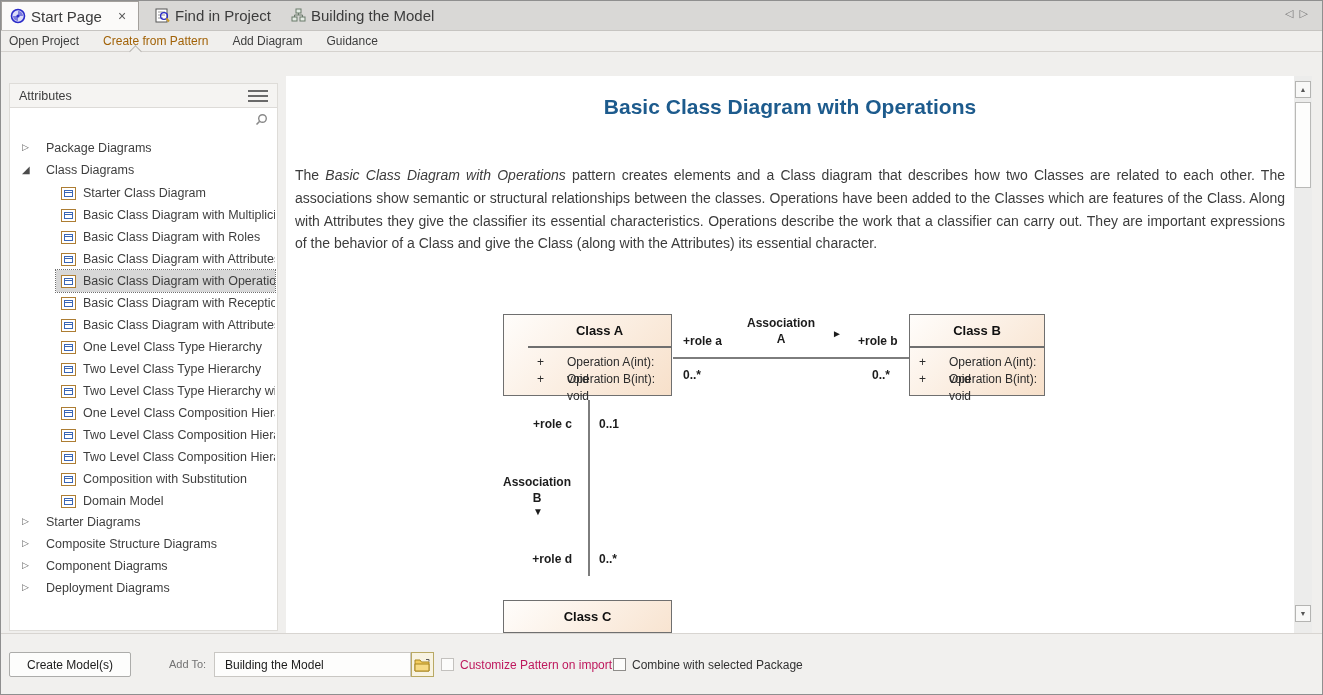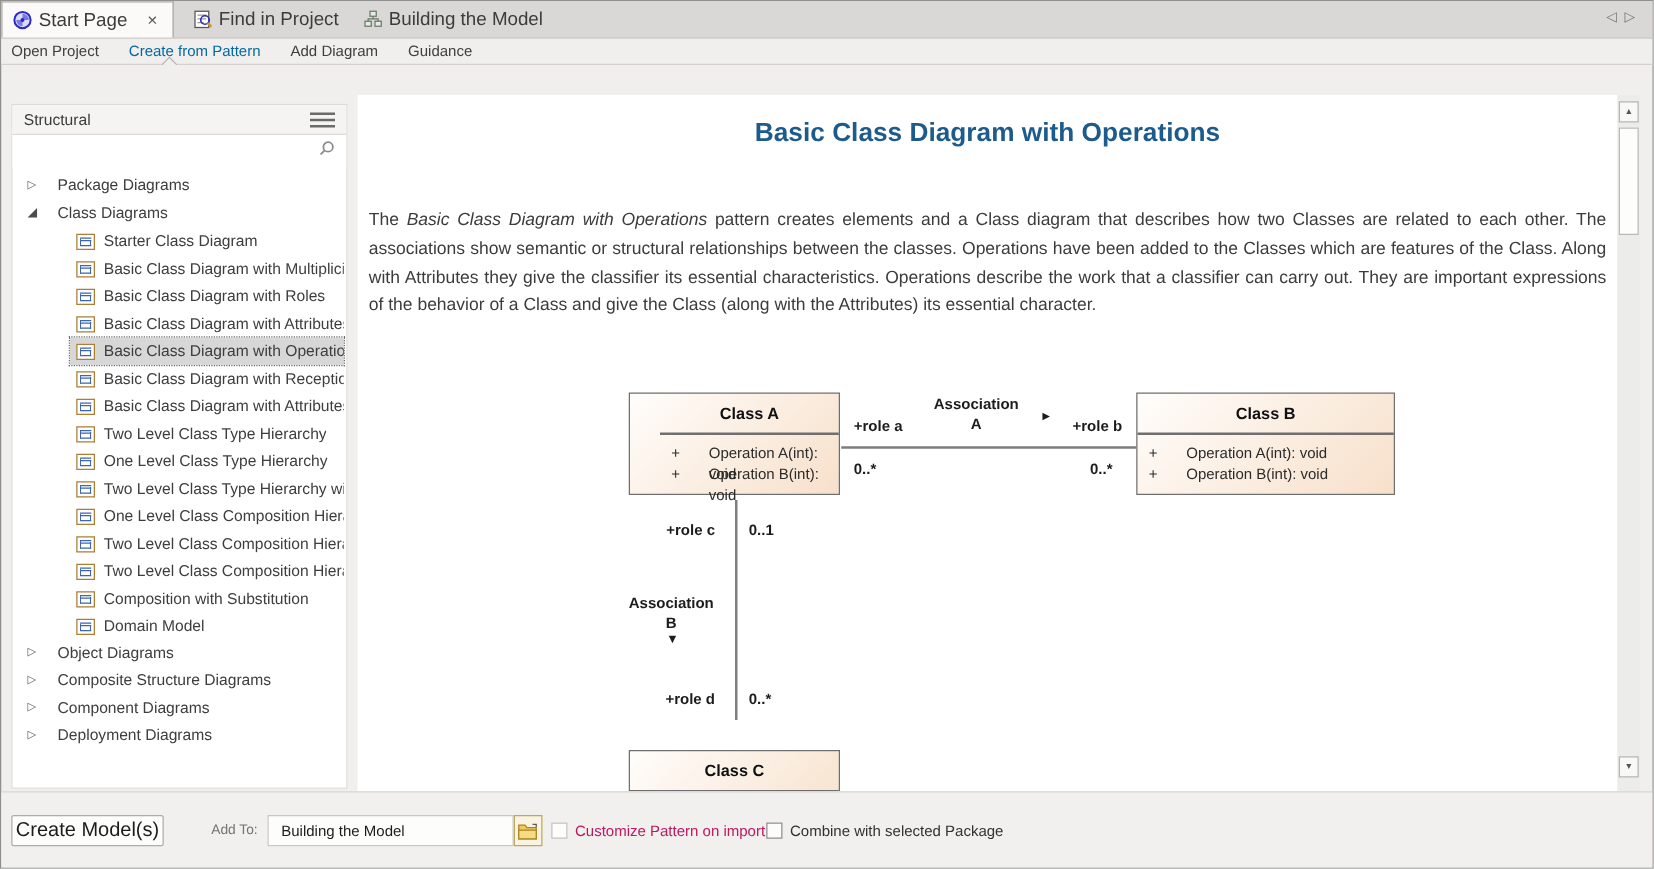--- a/index.html
+++ b/index.html
@@ -10,21 +10,21 @@
   .tabstrip { position:absolute; left:0; top:0; width:100%; height:30px; background:#d9d8d6; border-bottom:1px solid #c6c4c1; display:flex; align-items:flex-end; }
   .tab { display:flex; align-items:center; height:29px; padding:0 10px; font-size:15px; color:#3c3c3c; cursor:default; }
   .tab.active { background:#fbfaf9; border:1px solid #a3a09c; border-bottom:none; padding:0 12px 0 8px; }
   .tab .ticon { margin-right:5px; display:inline-flex; }
   .tab-close { margin-left:16px; font-size:14px; color:#5a5a5a; line-height:1; }
   .tabnav { position:absolute; right:8px; top:6px; font-size:11px; color:#767676; letter-spacing:6px; }
 
   
   .toolbar { position:absolute; left:0; top:30px; width:100%; height:21px; background:#f0efed; border-bottom:1px solid #d5d2ce; display:flex; align-items:center; gap:24px; padding-left:8px; font-size:12px; color:#3e3e3e; }
   .tool-item { cursor:default; }
-  .tool-item.active { color:#0369a1; }
+  .tool-item.active { color:#a16207; }
   .toolbar-notch { position:absolute; left:130px; top:46px; width:9px; height:9px; background:#f0efed; border-left:1px solid #b5b2ae; border-top:1px solid #b5b2ae; transform:rotate(45deg); z-index:3; }
 
   
   .sidebar { position:absolute; left:8px; top:82px; width:269px; height:548px; background:#fff; border:1px solid #dedcd8; }
   .sb-header { height:24px; background:#f5f4f2; border-bottom:1px solid #dddbd8; display:flex; align-items:center; padding:0 9px; font-size:12.5px; color:#3c3c3c; }
   .hamburger { margin-left:auto; width:20px; display:flex; flex-direction:column; gap:3px; }
   .hamburger i { display:block; height:2px; background:#6a6a6a; }
   .sb-search { height:26px; display:flex; align-items:center; justify-content:flex-end; padding-right:9px; background:#fff; }
   .tree { padding-top:4px; font-size:12.5px; color:#3e3e3e; }
   .tree-row { position:relative; height:22px; }
@@ -40,21 +40,21 @@
   
   .main { position:absolute; left:285px; top:75px; width:1008px; height:557px; background:#fff; overflow:hidden; }
   .main-title { margin-top:19px; text-align:center; font-size:21px; font-weight:bold; color:#1d5b8d; }
   .intro { position:absolute; left:9px; right:9px; top:88px; font-size:14px; line-height:22.8px; color:#3c3c3c; text-align:justify; }
   .intro .it { font-style:italic; }
 
   
   .uml { position:absolute; inset:0; font-size:12px; color:#1c1c1c; }
   .clsbox { position:absolute; width:169px; border:1px solid #6f6f6f; background:linear-gradient(135deg,#fffdfb 0%,#f7e0ca 100%); }
   .pos-0 { left:217px; top:238px;padding-left:24px; }
-  .pos-1 { left:623px; top:238px; width:207px; }
+  .pos-1 { left:623px; top:238px; width:136px; }
   .pos-2 { left:217px; top:524px; }
   .cls-head { height:33px; border-bottom:2px solid #6f6f6f; display:flex; align-items:center; justify-content:center; font-size:13px; font-weight:bold; color:#101010; }
   .cls-ops { padding:6px 0 7px; }
   .op-row { position:relative; height:17px; line-height:17px; color:#2b2b2b; }
   .op-vis { position:absolute; left:9px; }
   .op-sig { position:absolute; left:39px; }
   .assoc-h { position:absolute; left:387px; top:281px; width:236px; height:2px; background:#7d7d7d; }
   .assoc-v { position:absolute; left:302px; top:324px; width:2px; height:176px; background:#7d7d7d; }
   .dlab { position:absolute; font-weight:600; white-space:nowrap; }
   .lab-role-a { left:397px; top:258px; }
@@ -72,21 +72,21 @@
 
   
   .vscroll { position:absolute; left:1293px; top:75px; width:18px; height:557px; background:#ececeb; }
   .sc-btn { position:absolute; left:1px; width:16px; height:17px; background:#f8f8f7; border:1px solid #b4b4b2; color:#555; font-size:7px; display:flex; align-items:center; justify-content:center; }
   .sc-up { top:5px; }
   .sc-down { bottom:11px; }
   .sc-thumb { position:absolute; left:1px; top:26px; width:16px; height:86px; background:#fdfdfc; border:1px solid #b9b9b7; }
 
   
   .footer { position:absolute; left:0; top:632px; width:100%; height:63px; background:#f1f0ee; border-top:1px solid #d8d5d1; }
-  .btn-create { position:absolute; left:8px; top:18px; width:122px; height:25px; background:#fdfdfc; border:1px solid #acacaa; border-radius:2px; font-size:16px; color:#1c1c1c; font-family:"Liberation Sans",sans-serif;text-align:center; }
+  .btn-create { position:absolute; left:8px; top:18px; width:122px; height:25px; background:#fdfdfc; border:1px solid #acacaa; border-radius:2px; font-size:12px; color:#1c1c1c; font-family:"Liberation Sans",sans-serif;text-align:center; }
   .addto-label { position:absolute; left:168px; top:24px; font-size:11px; color:#737373; }
   .addto-field { position:absolute; left:213px; top:18px; width:197px; height:25px; background:#fdfdfc; border:1px solid #c9c7c3; font-size:12px; color:#1c1c1c; padding:0 10px; font-family:"Liberation Sans",sans-serif; }
   .btn-folder { position:absolute; left:410px; top:18px; width:23px; height:25px; background:#f8f3e2; border:1px solid #b9a964; display:flex; align-items:center; justify-content:center; }
   .chk { position:absolute; width:13px; height:13px; background:#fcfcfb; top:24px; }
   .chk1 { left:440px; border:1px solid #c3c1be; }
   .chk2 { left:612px; border:1px solid #8f8d8a; }
   .chk-lab { position:absolute; top:24px; font-size:12px; }
   .chk1-lab { left:459px; color:#be185d; }
   .chk2-lab { left:631px; color:#323232; }
 </style>
@@ -138,21 +138,21 @@
   <div class="toolbar">
     <span class="tool-item">Open Project</span>
     <span class="tool-item active">Create from Pattern</span>
     <span class="tool-item">Add Diagram</span>
     <span class="tool-item">Guidance</span>
   </div>
   <div class="toolbar-notch"></div>
 
   <div class="sidebar">
     <div class="sb-header">
-      <span>Structural</span>
+      <span>Attributes</span>
       <span class="hamburger">
           <i></i>
           <i></i>
           <i></i>
         </span>
     </div>
     <div class="sb-search">
       <span>
         <svg width="13" height="13" viewBox="0 0 13 13">
             <circle cx="7.5" cy="5.5" r="3.8" fill="none" stroke="#8a8a8a" stroke-width="1.4"></circle>
@@ -223,36 +223,36 @@
               <i></i>
             </span>
             <span class="lbl1">Basic Class Diagram with Attributes ...</span>
           </div>
         </div>
         <div class="tree-row">
           <div class="hl">
             <span class="doc-icon">
               <i></i>
             </span>
+            <span class="lbl1">One Level Class Type Hierarchy</span>
+          </div>
+        </div>
+        <div class="tree-row">
+          <div class="hl">
+            <span class="doc-icon">
+              <i></i>
+            </span>
             <span class="lbl1">Two Level Class Type Hierarchy</span>
           </div>
         </div>
         <div class="tree-row">
           <div class="hl">
             <span class="doc-icon">
               <i></i>
             </span>
-            <span class="lbl1">One Level Class Type Hierarchy</span>
-          </div>
-        </div>
-        <div class="tree-row">
-          <div class="hl">
-            <span class="doc-icon">
-              <i></i>
-            </span>
             <span class="lbl1">Two Level Class Type Hierarchy with...</span>
           </div>
         </div>
         <div class="tree-row">
           <div class="hl">
             <span class="doc-icon">
               <i></i>
             </span>
             <span class="lbl1">One Level Class Composition Hierar...</span>
           </div>
@@ -284,21 +284,21 @@
         <div class="tree-row">
           <div class="hl">
             <span class="doc-icon">
               <i></i>
             </span>
             <span class="lbl1">Domain Model</span>
           </div>
         </div>
         <div class="tree-row">
           <span class="tw collapsed">▷</span>
-          <span class="lbl0">Object Diagrams</span>
+          <span class="lbl0">Starter Diagrams</span>
         </div>
         <div class="tree-row">
           <span class="tw collapsed">▷</span>
           <span class="lbl0">Composite Structure Diagrams</span>
         </div>
         <div class="tree-row">
           <span class="tw collapsed">▷</span>
           <span class="lbl0">Component Diagrams</span>
         </div>
         <div class="tree-row">

